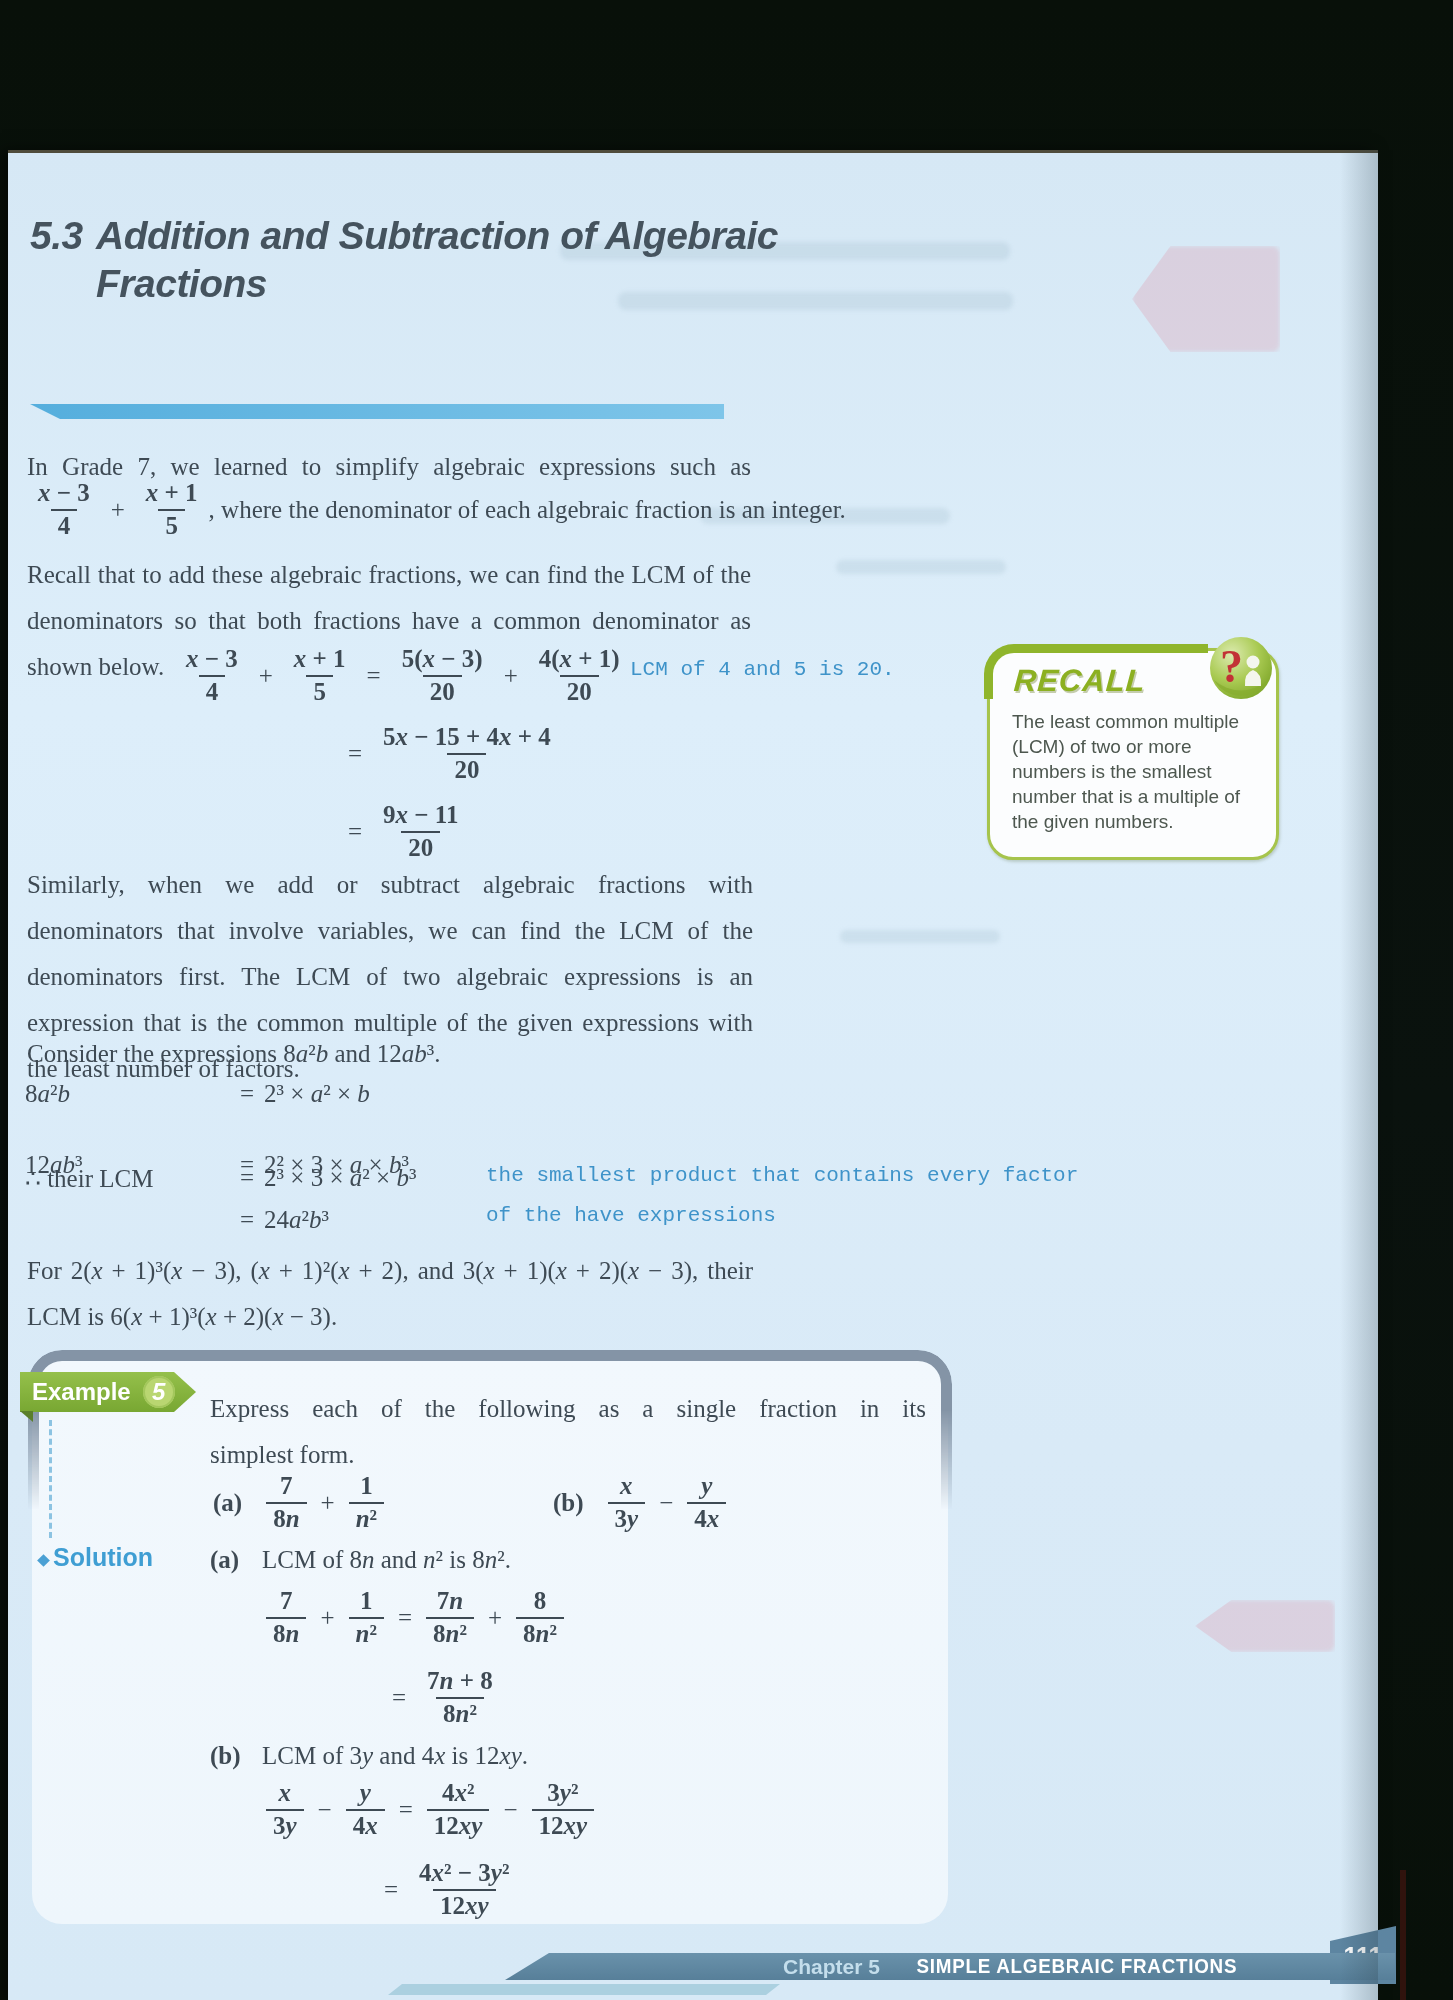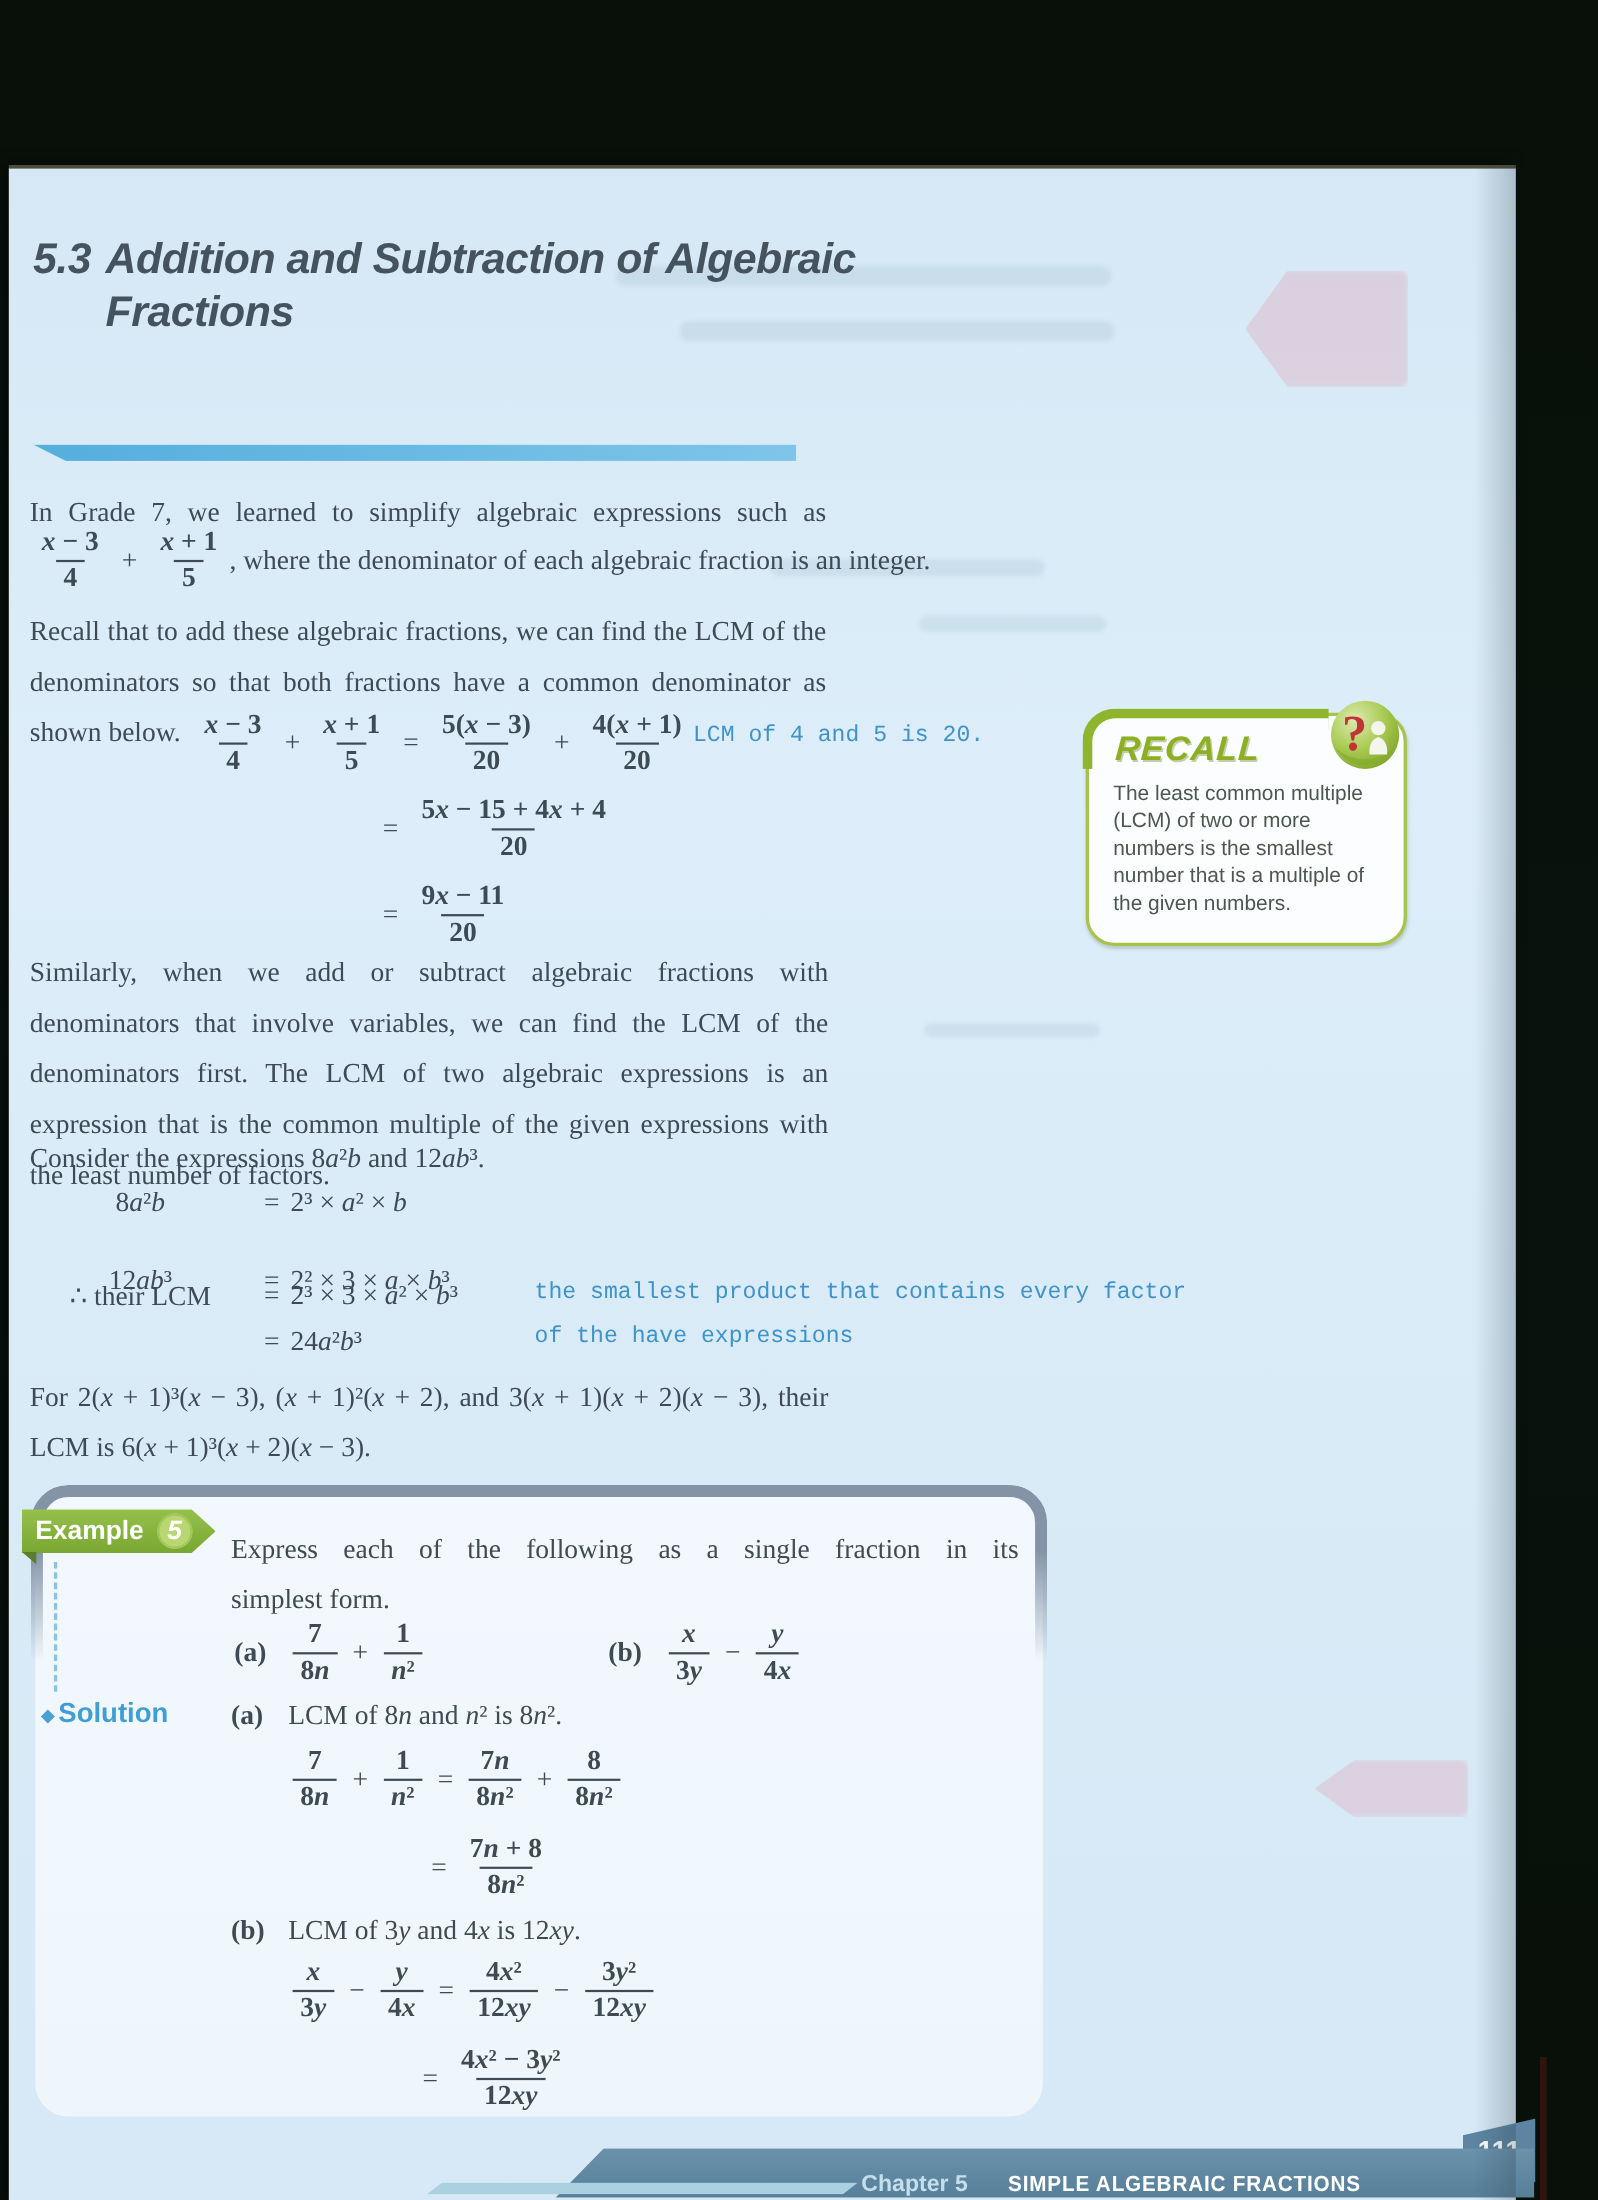--- a/index.html
+++ b/index.html
@@ -29,21 +29,21 @@
   .fden { border-top:2px solid #3e4a54; }
   .mop { margin:0 10px; }
   .mx i,.fnum i,.fden i { font-style:italic; }
   .bluenote { position:absolute; font-family:Liberation Mono, monospace; font-size:21px;
              color:#3e93c9; white-space:nowrap; }
   .plabel { font-weight:bold; margin-right:20px; }
   .slabel { position:absolute; font-weight:bold; font-size:25px; color:#3e4a54; }
 
   
   .eqrow { position:absolute; left:25px; display:flex; align-items:center; color:#3e4a54; font-size:25px; height:36px; white-space:nowrap; }
-  .eq-lhs { width:205px; display:inline-flex; justify-content:center; }
+  .eq-lhs { width:205px; display:inline-flex; justify-content:flex-start; }
 
   
   .recall-box { position:absolute; left:987px; top:648px; width:286px; height:206px;
              background:#fcfdfe; border:3px solid #a6c44c; border-radius:26px;
              box-shadow:1px 2px 3px rgba(80,100,50,.25); }
   .recall-swoosh { position:absolute; left:-6px; top:-7px; width:215px; height:46px;
              border-top:9px solid #8fb52c; border-left:9px solid #8fb52c;
              border-top-left-radius:30px; }
   .recall-title { position:absolute; left:24px; top:12px; font-family:"Liberation Sans", sans-serif;
              font-weight:bold; font-style:italic; font-size:31px; letter-spacing:1px;
@@ -77,24 +77,24 @@
              background:#4aa0d4; transform:rotate(45deg); }
   .sol-label { position:absolute; left:53px; top:1543px; font-family:"Liberation Sans", sans-serif;
              font-weight:bold; font-size:25px; color:#3f9ed3; }
 
   
   .f-tab { position:absolute; left:1330px; top:1926px; width:66px; height:58px; background:#5d85a1;
              clip-path:polygon(0 26%, 100% 0, 100% 100%, 0 100%);
              display:flex; justify-content:center; }
   .f-tab span { color:#fff; font-family:"Liberation Sans", sans-serif; font-weight:bold;
              font-size:25px; margin-top:16px; }
-  .f-bar { position:absolute; left:505px; top:1953px; width:890px; height:45px;
+  .f-bar { position:absolute; left:505px; top:1953px; width:890px; height:27px;
              background:linear-gradient(180deg,#6a92ab,#577f99);
              clip-path:polygon(44px 0, 100% 0, 100% 100%, 0 100%);
-             display:flex; align-items:flex-end; justify-content:flex-end;
+             display:flex; align-items:center; justify-content:flex-end;
              padding-right:158px; box-sizing:border-box; gap:16px;
              font-family:"Liberation Sans", sans-serif; }
   .f-chapter { color:#c4deec; font-weight:bold; font-size:21px; white-space:nowrap; }
   .f-title { color:#ffffff; font-weight:bold; font-size:20px; letter-spacing:.8px; white-space:nowrap;
              transform:scaleX(.94); transform-origin:right; }
   .f-strip { position:absolute; left:388px; top:1984px; width:392px; height:11px; background:#abd0e0;
              clip-path:polygon(14px 0, 100% 0, calc(100% - 14px) 100%, 0 100%); }
 
   
   .ghost { position:absolute; filter:blur(2px); border-radius:8px; }

